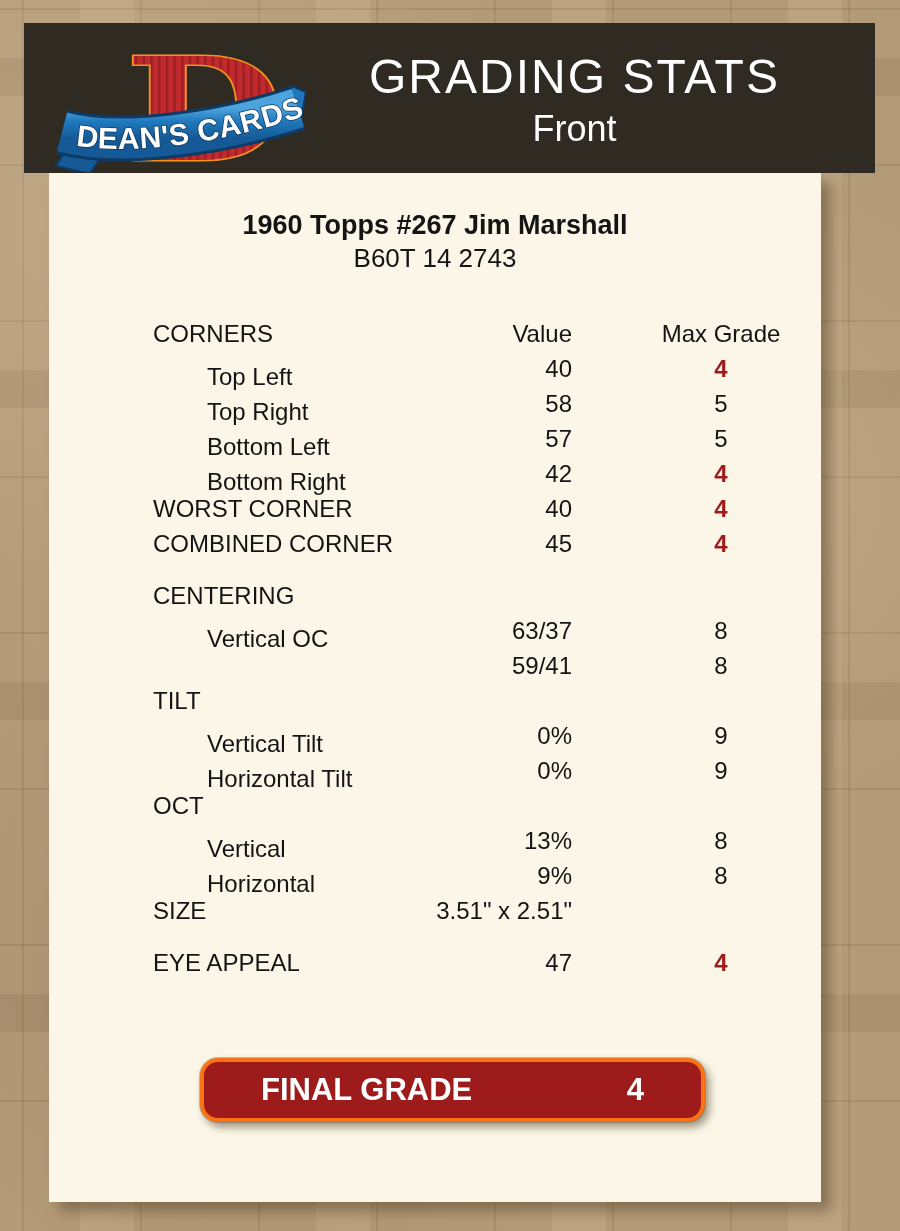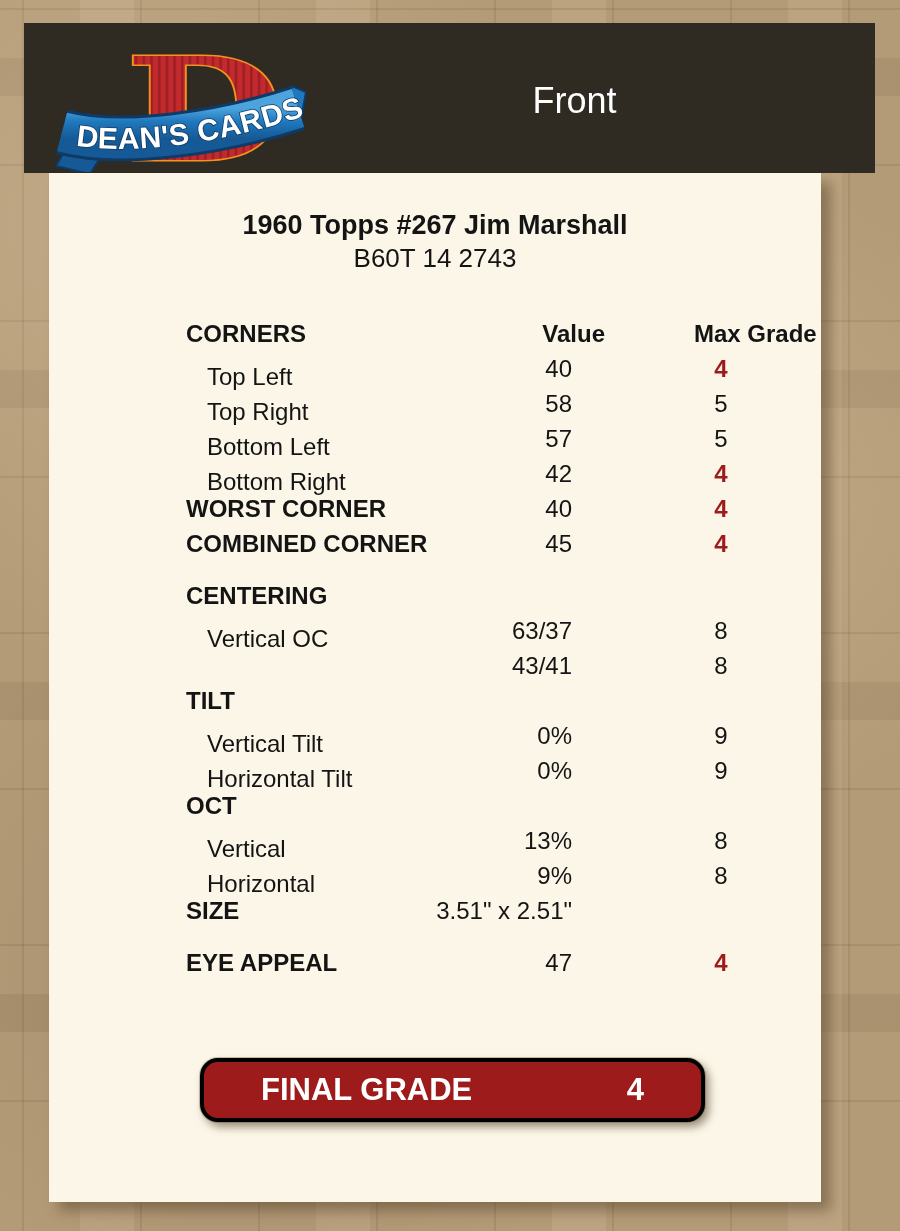--- a/index.html
+++ b/index.html
@@ -66,27 +66,27 @@
   .card-code{font-size:26px;font-weight:400;line-height:33px;}
   
   .stats{position:absolute;left:0;right:0;top:143px;}
   .row{position:relative;height:35px;font-size:24px;line-height:35px;}
   .row.gap{margin-top:17px;}
   .cell{position:absolute;white-space:nowrap;}
   .cell.label{left:104px;}
   .row.indent .cell.label{left:158px;margin-top:8px;}
   .cell.value{left:283px;width:240px;text-align:right;}
   .cell.grade{left:612px;width:120px;text-align:center;}
-  .bold{font-weight:bold;margin-left:33px;}
+  .bold{font-weight:normal;}
   .red{color:var(--accent-red);font-weight:bold;}
   
   .final-grade{
     position:absolute;left:151px;top:885px;width:505px;height:64px;
     background:var(--accent-red);
-    border:4px solid #000000;border-radius:18px;
+    border:4px solid #f97316;border-radius:18px;
     box-shadow:4px 5px 8px rgba(77,58,34,0.55), 0 0 0 1px rgba(120,95,60,0.35);
     display:flex;align-items:center;justify-content:space-between;
     padding:0 57px;color:#ffffff;font-weight:bold;font-size:31px;
   }
 </style>
 </head>
 <body>
 
 <div class="bg-collage"></div>
 
@@ -112,20 +112,21 @@
       <path d="M10,122 L46,128 L36,144 L2,136 Z" fill="#155a96" stroke="#0e3a66" stroke-width="2"></path>
       <path d="M238,56 L252,62 L246,96 L230,88 Z" fill="#1f78bd" stroke="#0e3a66" stroke-width="2"></path>
       <use href="#ribbonCenter" stroke="#0e3a66" stroke-width="46"></use>
       <use href="#ribbonCenter" stroke="url(#ribbonGrad)" stroke-width="40"></use>
       <text font-size="30" font-weight="bold" letter-spacing="0.5" font-family="'Liberation Sans','DejaVu Sans',sans-serif" fill="#ffffff" stroke="#0e3a66" stroke-width="1.6" paint-order="stroke">
         <textPath href="#ribbonText" startOffset="12">DEAN'S CARDS</textPath>
       </text>
     </g>
   </svg>
   <div class="titles">
+    <div class="page-title">GRADING STATS</div>
     <div class="page-subtitle">Front</div>
   </div>
 </div>
 
 <div class="panel">
   <div class="card-head">
     <div class="card-title">1960 Topps #267 Jim Marshall</div>
     <div class="card-code">B60T 14 2743</div>
   </div>
 
@@ -168,21 +169,21 @@
 
     <div class="row gap">
       <span class="cell label bold">CENTERING</span>
     </div>
     <div class="row indent">
       <span class="cell label">Vertical OC</span>
       <span class="cell value">63/37</span>
       <span class="cell grade">8</span>
     </div>
     <div class="row indent">
-      <span class="cell value">43/41</span>
+      <span class="cell value">59/41</span>
       <span class="cell grade">8</span>
     </div>
     <div class="row">
       <span class="cell label bold">TILT</span>
     </div>
     <div class="row indent">
       <span class="cell label">Vertical Tilt</span>
       <span class="cell value">0%</span>
       <span class="cell grade">9</span>
     </div>

